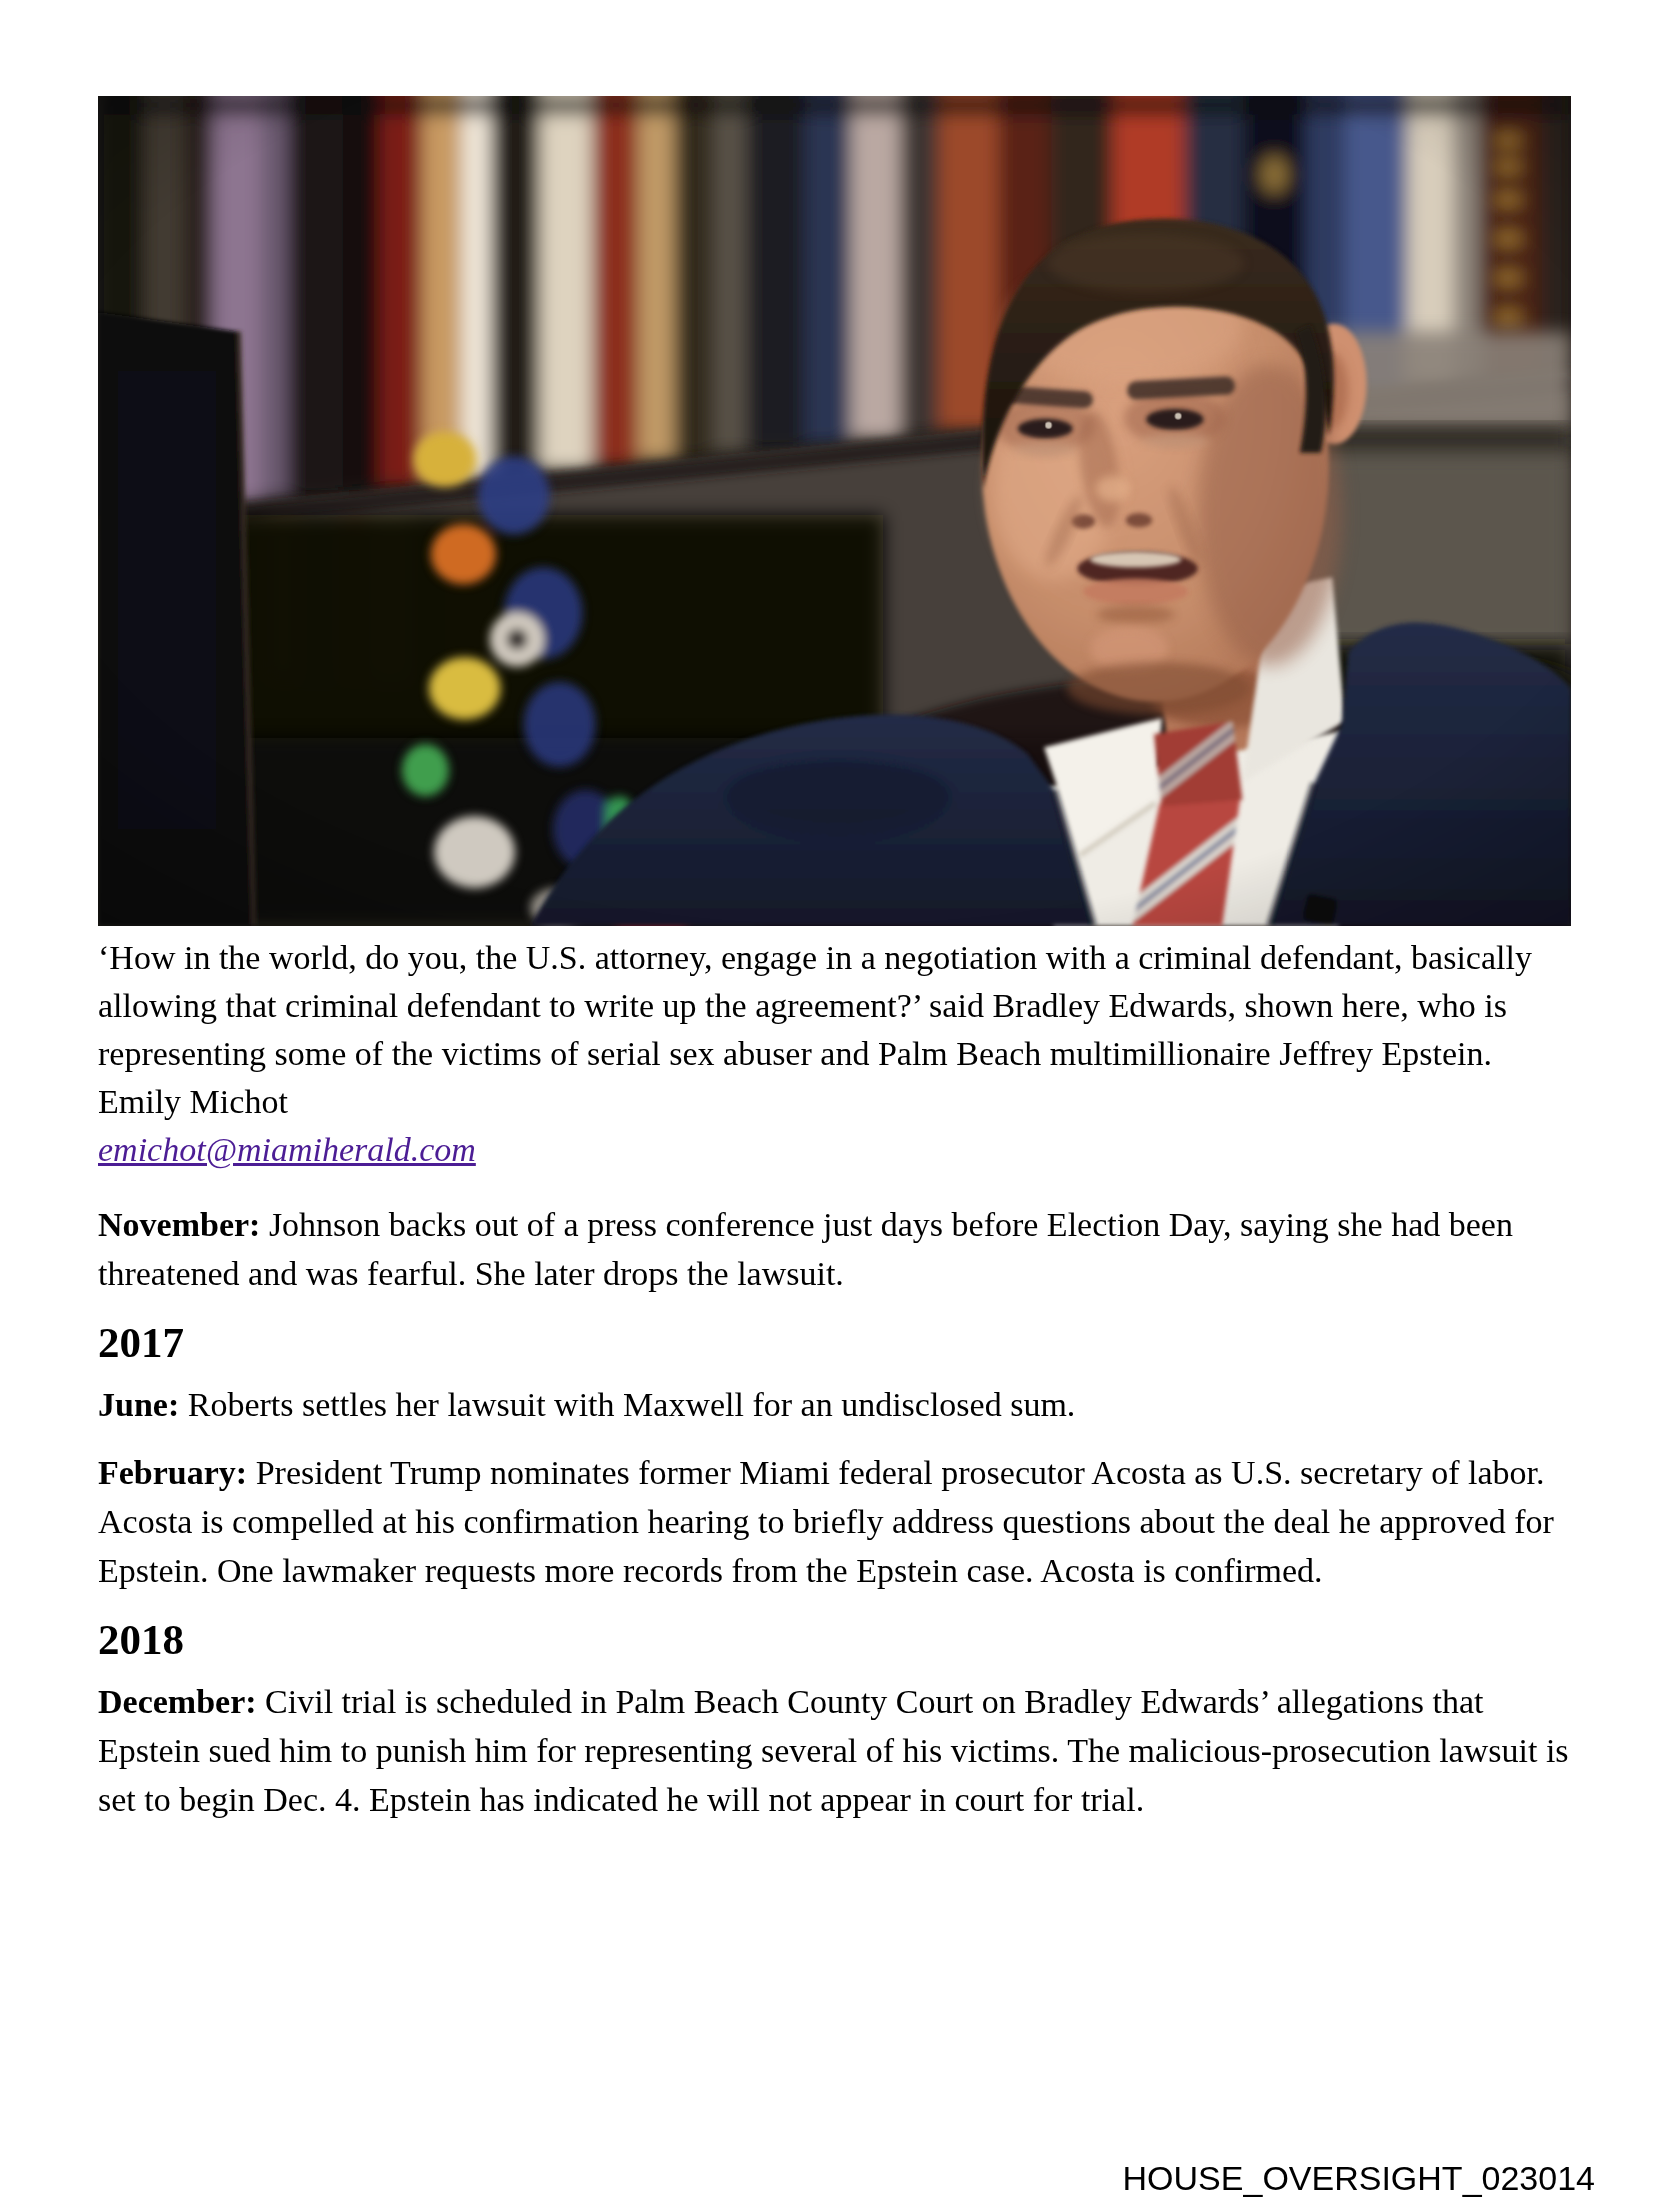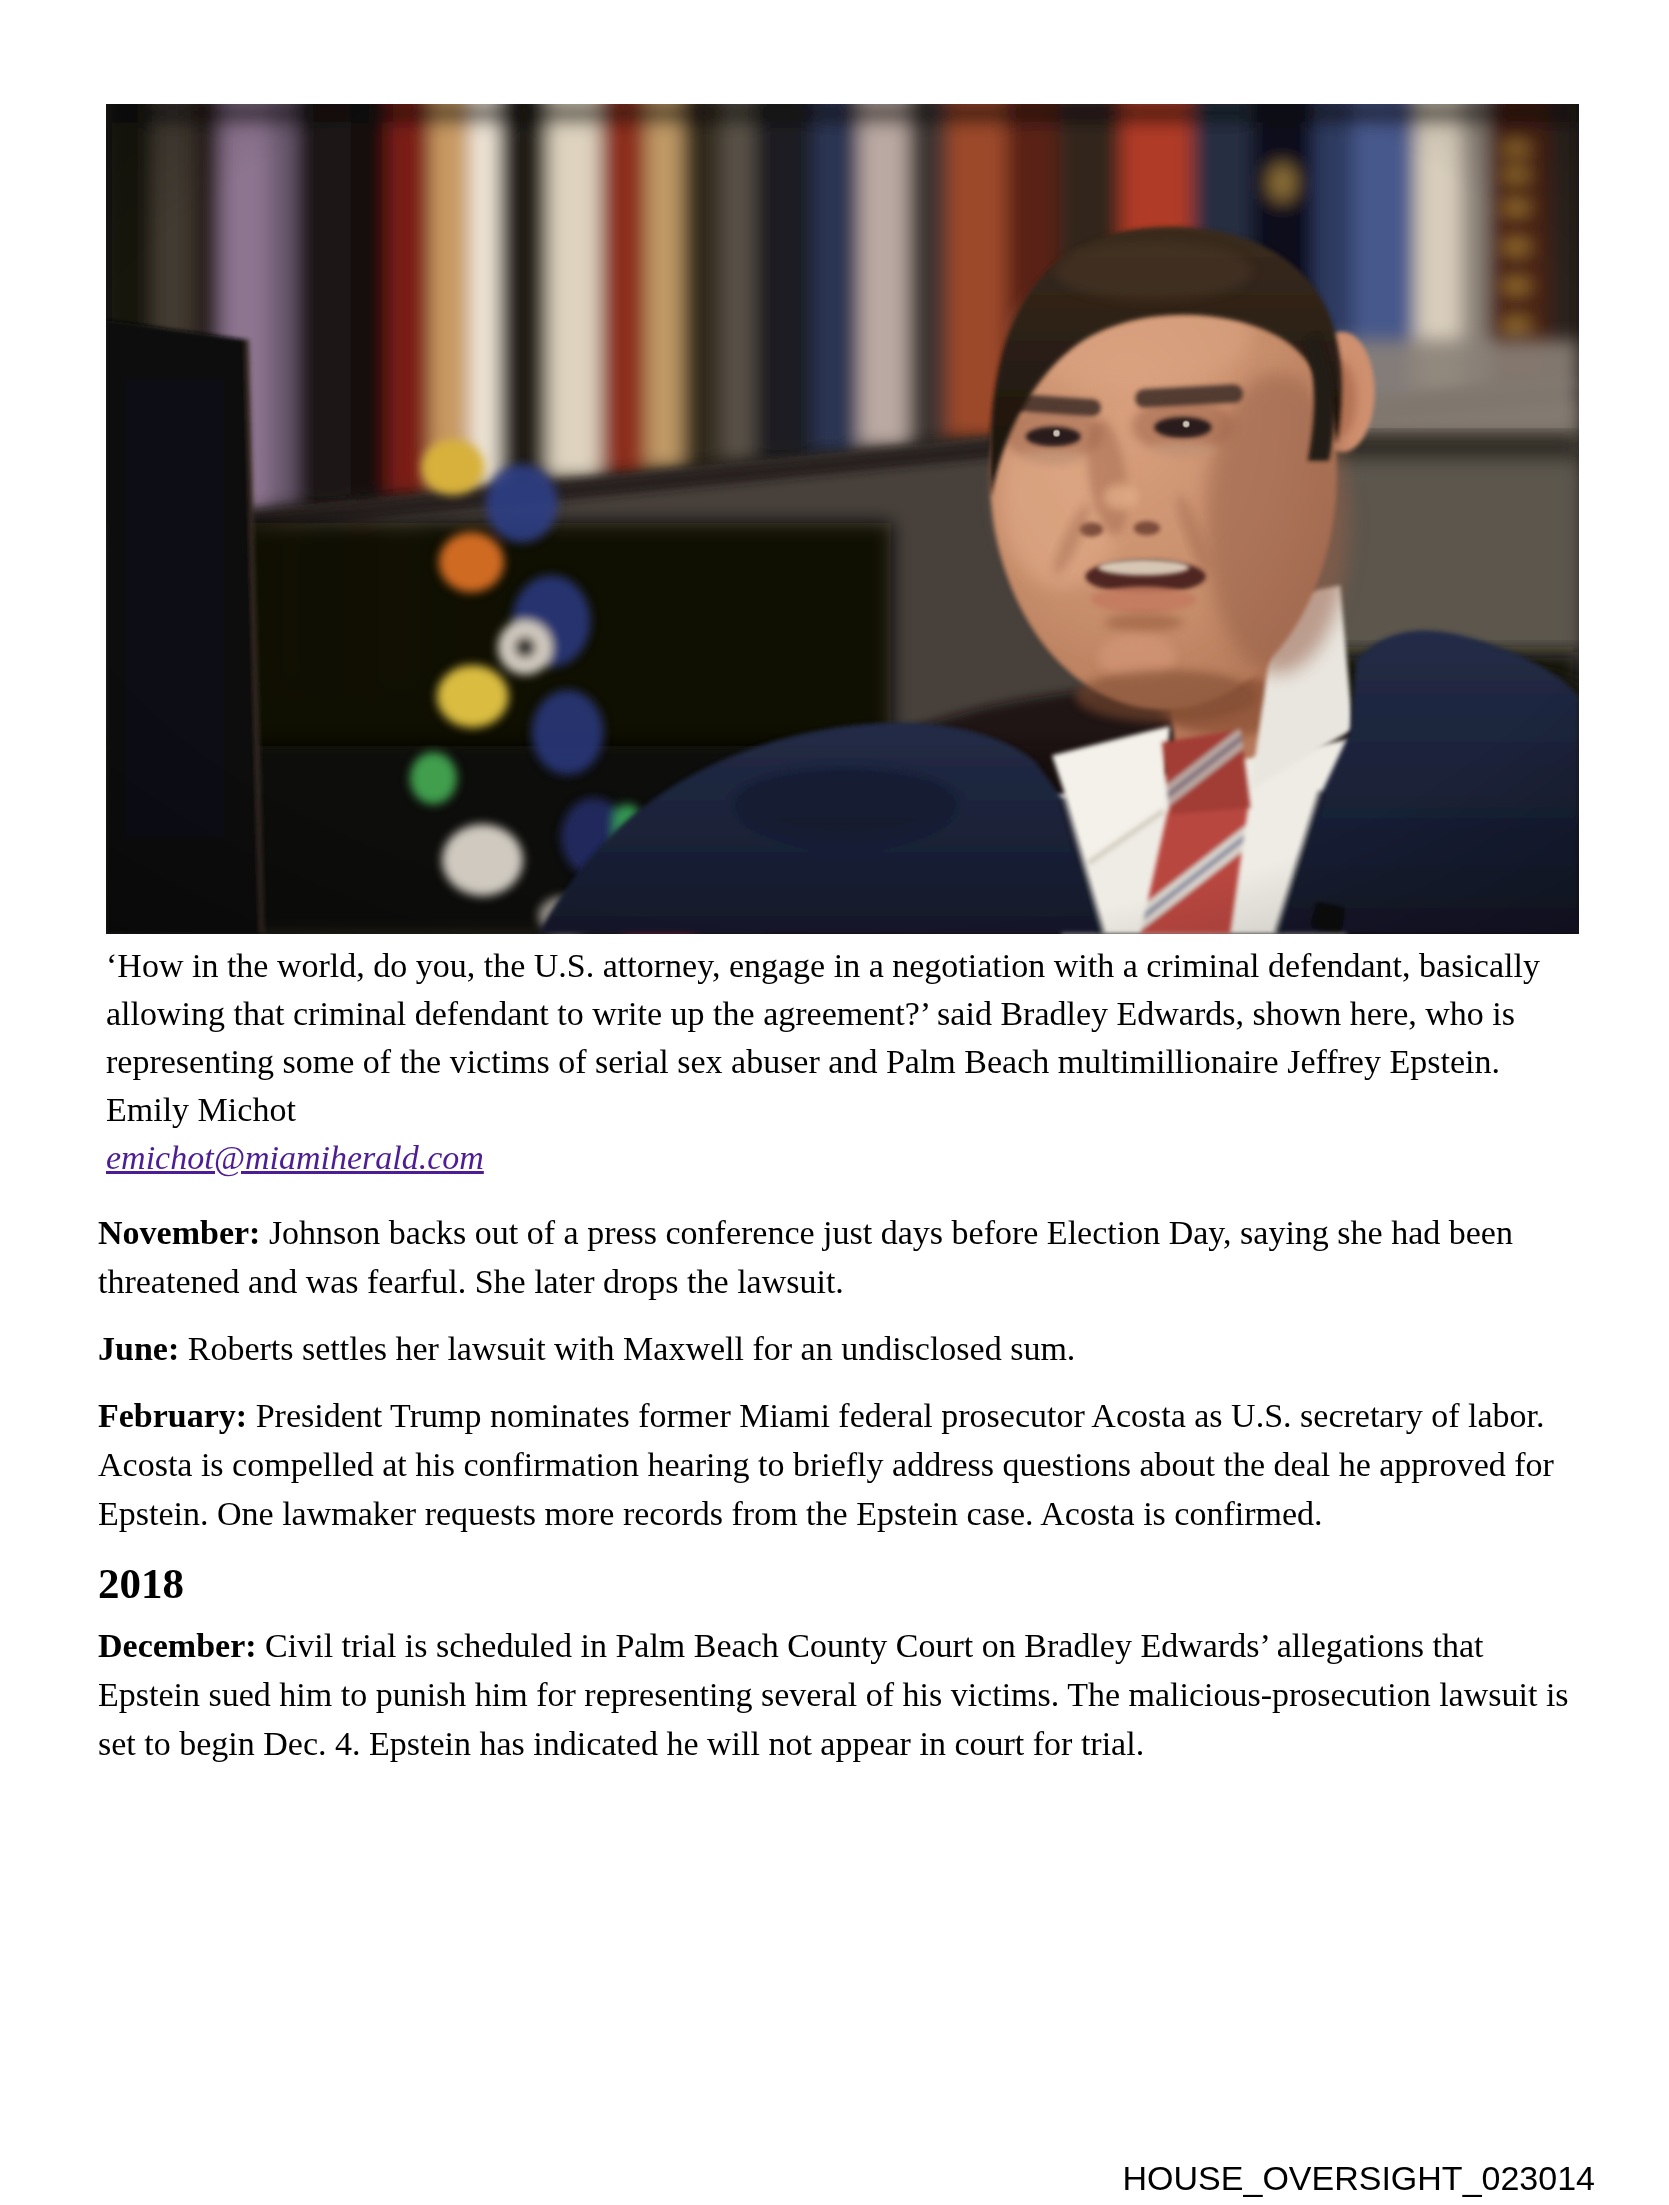--- a/index.html
+++ b/index.html
@@ -1,19 +1,19 @@
 <!DOCTYPE html>
 <html style="font-size:10.5px"><head>
 <meta charset="utf-8">
 <style>
   html,body{margin:0;padding:0;background:#6b6b6b;}
   .page{position:relative;width:1669px;height:2205px;background:#ffffff;overflow:hidden;margin:0 auto;}
   .content{position:absolute;left:98px;top:96px;width:1473px;color:#000;
            font-family:"Liberation Serif","DejaVu Serif",serif;font-size:34px;line-height:49px;}
-  figure{margin:8px;padding:0;}
+  figure{margin:0;padding:0;}
   .photo-svg{display:block;width:1473px;height:830px;background:#16120e;}
   figcaption{margin:7.9px 0 26px;line-height:48px;}
   .email-link{color:#4c1d95;font-style:italic;text-decoration:underline;cursor:pointer;}
   .entry{margin:0 0 18.3px;}
   .closing{margin:0;}
   .year{font-size:43px;line-height:51px;margin:19.6px 0 11.8px;font-weight:700;}
   strong.lead{font-weight:700;}
   .bates{position:absolute;top:2159px;right:74px;color:#000;
          font-family:"Liberation Sans","DejaVu Sans",sans-serif;font-size:34px;}
 </style>
@@ -234,20 +234,21 @@
         <a class="email-link">emichot@miamiherald.com</a>
       </figcaption>
     </figure>
 
     <section>
       <p class="entry">
         <strong class="lead">November:</strong>
         <span>Johnson backs out of a press conference just days before Election Day, saying she had been threatened and was fearful. She later drops the lawsuit.</span>
       </p>
 
+      <h2 class="year">2017</h2>
 
       <p class="entry">
         <strong class="lead">June:</strong>
         <span>Roberts settles her lawsuit with Maxwell for an undisclosed sum.</span>
       </p>
 
       <p class="entry">
         <strong class="lead">February:</strong>
         <span>President Trump nominates former Miami federal prosecutor Acosta as U.S. secretary of labor. Acosta is compelled at his confirmation hearing to briefly address questions about the deal he approved for Epstein. One lawmaker requests more records from the Epstein case. Acosta is confirmed.</span>
       </p>

